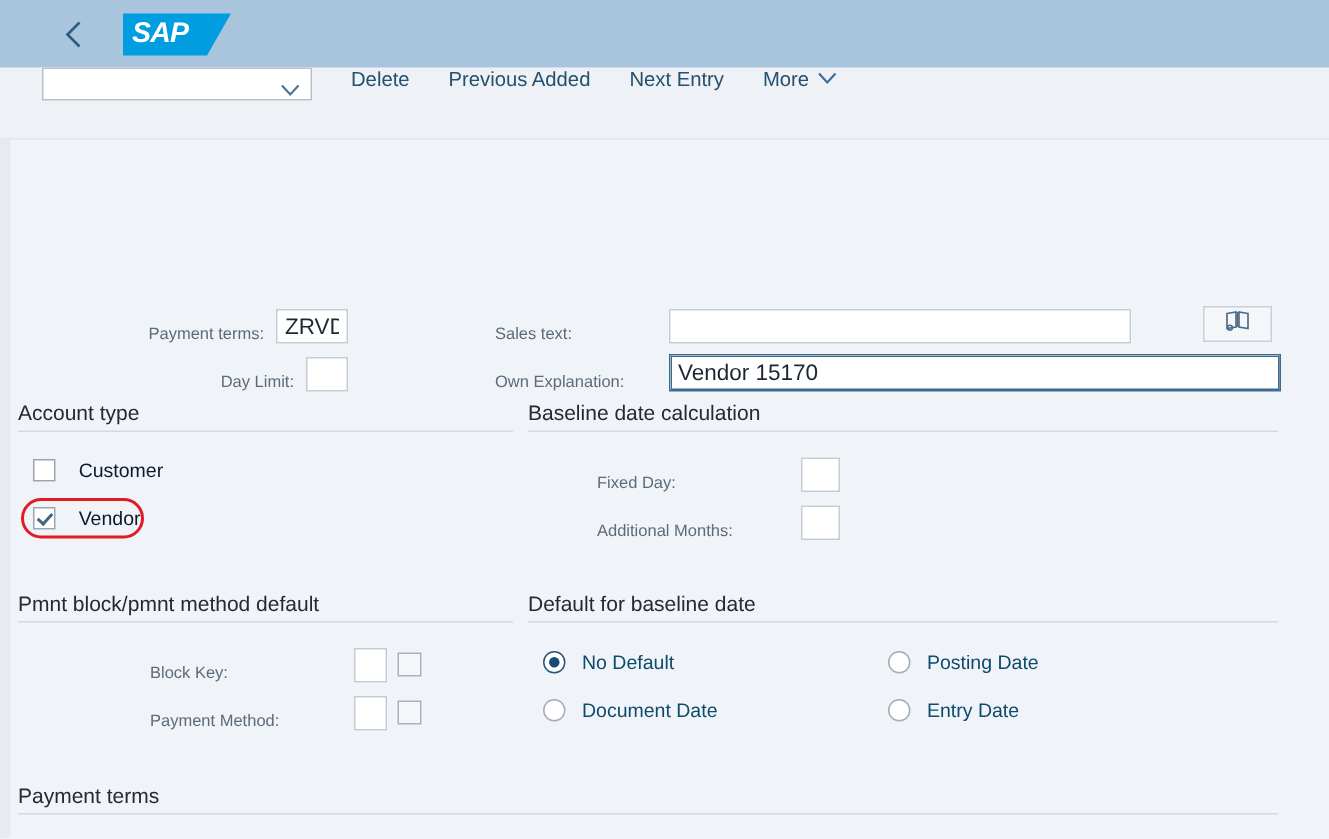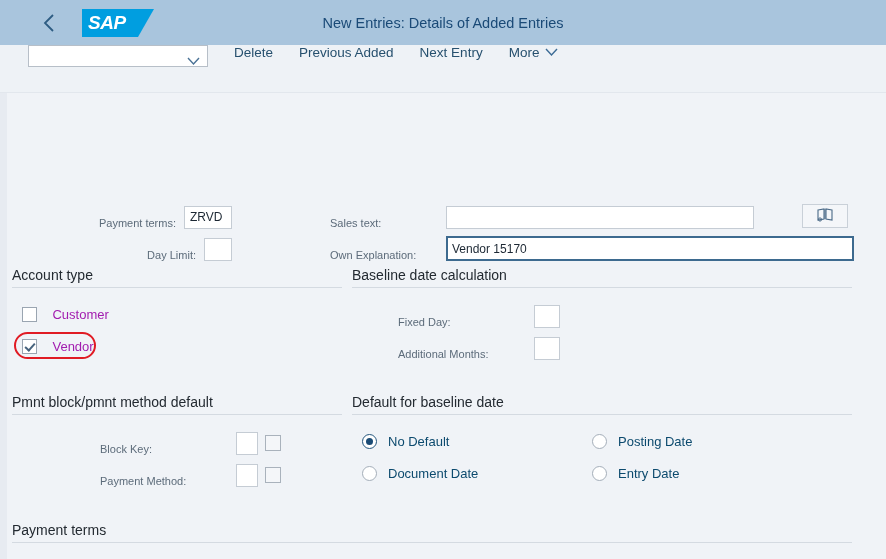--- a/index.html
+++ b/index.html
@@ -123,21 +123,21 @@
     font-size: 11px;
     color: #5c6b7a;
     text-align: left;
     white-space: nowrap;
     margin-top: 12px;
   }
   .finput {
     background: #ffffff;
     border: 1px solid #c5ccd4;
     height: 23px;
-    font-size: 12px;
+    font-size: 15px;
     color: #1c2733;
     padding: 0 5px;
     font-family: "Liberation Sans", sans-serif;
     line-height: 21px;
   }
   .finput.focused {
     border: 1px solid #3d6a8f;
     box-shadow: 0 0 0 1px #3d6a8f inset;
   }
   .vh-box {
@@ -175,21 +175,21 @@
     content: "";
     position: absolute;
     left: 4px; top: 1px;
     width: 4px; height: 8px;
     border: solid #46627d;
     border-width: 0 2px 2px 0;
     transform: rotate(42deg);
   }
   .cbx-label {
     font-size: 13px;
-    color: #a21caf;
+    color: #0f172a;
     margin-left: 11px;
     vertical-align: middle;
   }
 
   
   .radio-item {
     position: absolute;
     display: flex;
     align-items: center;
     cursor: pointer;
@@ -249,21 +249,20 @@
         <svg width="13" height="20" viewBox="0 0 13 20" aria-hidden="true">
           <polyline points="10,2 2,10 10,18" fill="none" stroke="#2d5c82" stroke-width="1.8"></polyline>
         </svg>
       </span>
     </div>
     <div class="sap-logo">
       <div class="tile"></div>
       <div class="wedge"></div>
       <div class="word">SAP</div>
     </div>
-    <div class="header-title">New Entries: Details of Added Entries</div>
   </div>
 
   <div class="toolbar">
     <div class="tb-select">
       <span class="chev">
         <svg width="13" height="9" viewBox="0 0 13 9" aria-hidden="true">
           <polyline points="1,1 6.5,7 12,1" fill="none" stroke="#4a7296" stroke-width="1.4"></polyline>
         </svg>
       </span>
     </div>

